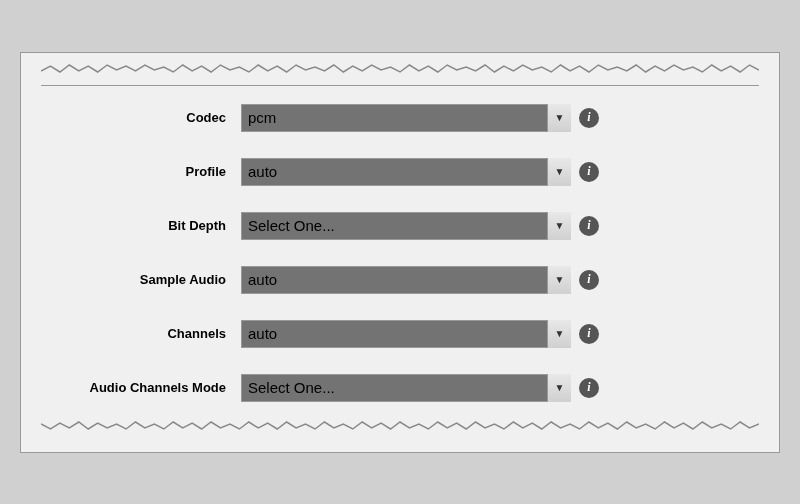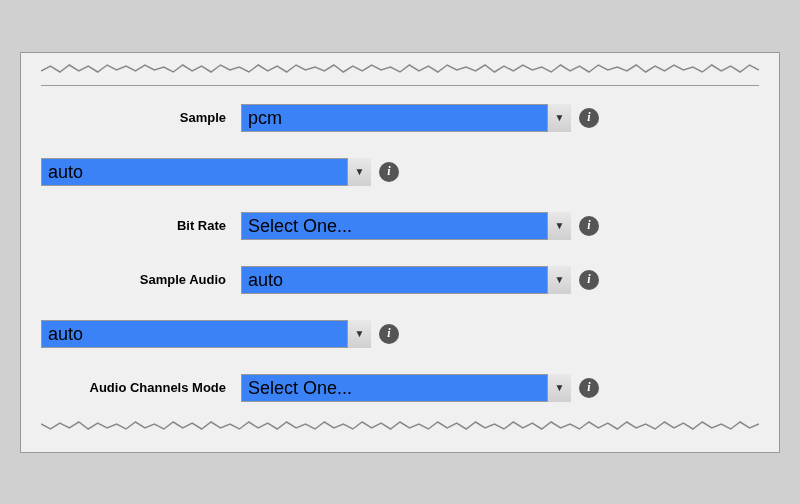--- a/index.html
+++ b/index.html
@@ -58,22 +58,22 @@
       display: flex;
       align-items: center;
       gap: 8px;
       flex: 1;
     }
 
     select {
       width: 330px;
       height: 28px;
       border: 1px solid #999;
-      background: #3b82f6;
-      font-size: 18px;
+      background: #737373;
+      font-size: 15px;
       padding: 2px 6px;
       appearance: none;
       -webkit-appearance: none;
       background-image: none;
       cursor: pointer;
     }
 
     .select-wrapper {
       position: relative;
       width: 330px;
@@ -148,47 +148,49 @@
   <div class="jagged-top">
     <svg class="jagged" height="12" viewBox="0 0 760 12" preserveAspectRatio="none">
       <polyline points="0,8 10,3 20,9 30,2 40,8 50,3 60,9 70,2 80,7 90,3 100,8 110,2 120,7 130,4 140,9 150,2 160,8 170,3 180,9 190,2 200,7 210,4 220,9 230,2 240,8 250,3 260,9 270,2 280,7 290,4 300,8 310,2 320,9 330,3 340,8 350,2 360,7 370,4 380,9 390,2 400,8 410,3 420,9 430,2 440,7 450,4 460,8 470,2 480,9 490,3 500,8 510,2 520,7 530,4 540,9 550,2 560,8 570,3 580,9 590,2 600,7 610,4 620,8 630,2 640,9 650,3 660,8 670,2 680,7 690,4 700,9 710,2 720,8 730,3 740,9 750,2 760,7" fill="none" stroke="#888" stroke-width="1.5"></polyline>
     </svg>
   </div>
 
   <div class="panel-title"></div>
 
   <div id="form-rows">
       <div class="form-row">
-        <div class="form-label">Sample</div>
+        <div class="form-label">Codec</div>
         <div class="form-control-wrapper">
           <div class="select-wrapper"><select><option value="pcm">pcm</option><option value="aac">aac</option><option value="mp3">mp3</option><option value="ac3">ac3</option></select><div class="select-arrow">▼</div></div>
           <div class="info-icon">i</div>
         </div>
       </div>
       <div class="form-row">
+        <div class="form-label">Profile</div>
         <div class="form-control-wrapper">
           <div class="select-wrapper"><select><option value="auto">auto</option><option value="low">low</option><option value="high">high</option></select><div class="select-arrow">▼</div></div>
           <div class="info-icon">i</div>
         </div>
       </div>
       <div class="form-row">
-        <div class="form-label">Bit Rate</div>
+        <div class="form-label">Bit Depth</div>
         <div class="form-control-wrapper">
           <div class="select-wrapper"><select><option value="Select One...">Select One...</option><option value="8">8</option><option value="16">16</option><option value="24">24</option><option value="32">32</option></select><div class="select-arrow">▼</div></div>
           <div class="info-icon">i</div>
         </div>
       </div>
       <div class="form-row">
         <div class="form-label">Sample Audio</div>
         <div class="form-control-wrapper">
           <div class="select-wrapper"><select><option value="auto">auto</option><option value="44100">44100</option><option value="48000">48000</option><option value="96000">96000</option></select><div class="select-arrow">▼</div></div>
           <div class="info-icon">i</div>
         </div>
       </div>
       <div class="form-row">
+        <div class="form-label">Channels</div>
         <div class="form-control-wrapper">
           <div class="select-wrapper"><select><option value="auto">auto</option><option value="1">1</option><option value="2">2</option><option value="6">6</option></select><div class="select-arrow">▼</div></div>
           <div class="info-icon">i</div>
         </div>
       </div>
       <div class="form-row">
         <div class="form-label">Audio Channels Mode</div>
         <div class="form-control-wrapper">
           <div class="select-wrapper"><select><option value="Select One...">Select One...</option><option value="packed">packed</option><option value="unpacked">unpacked</option></select><div class="select-arrow">▼</div></div>
           <div class="info-icon">i</div>

